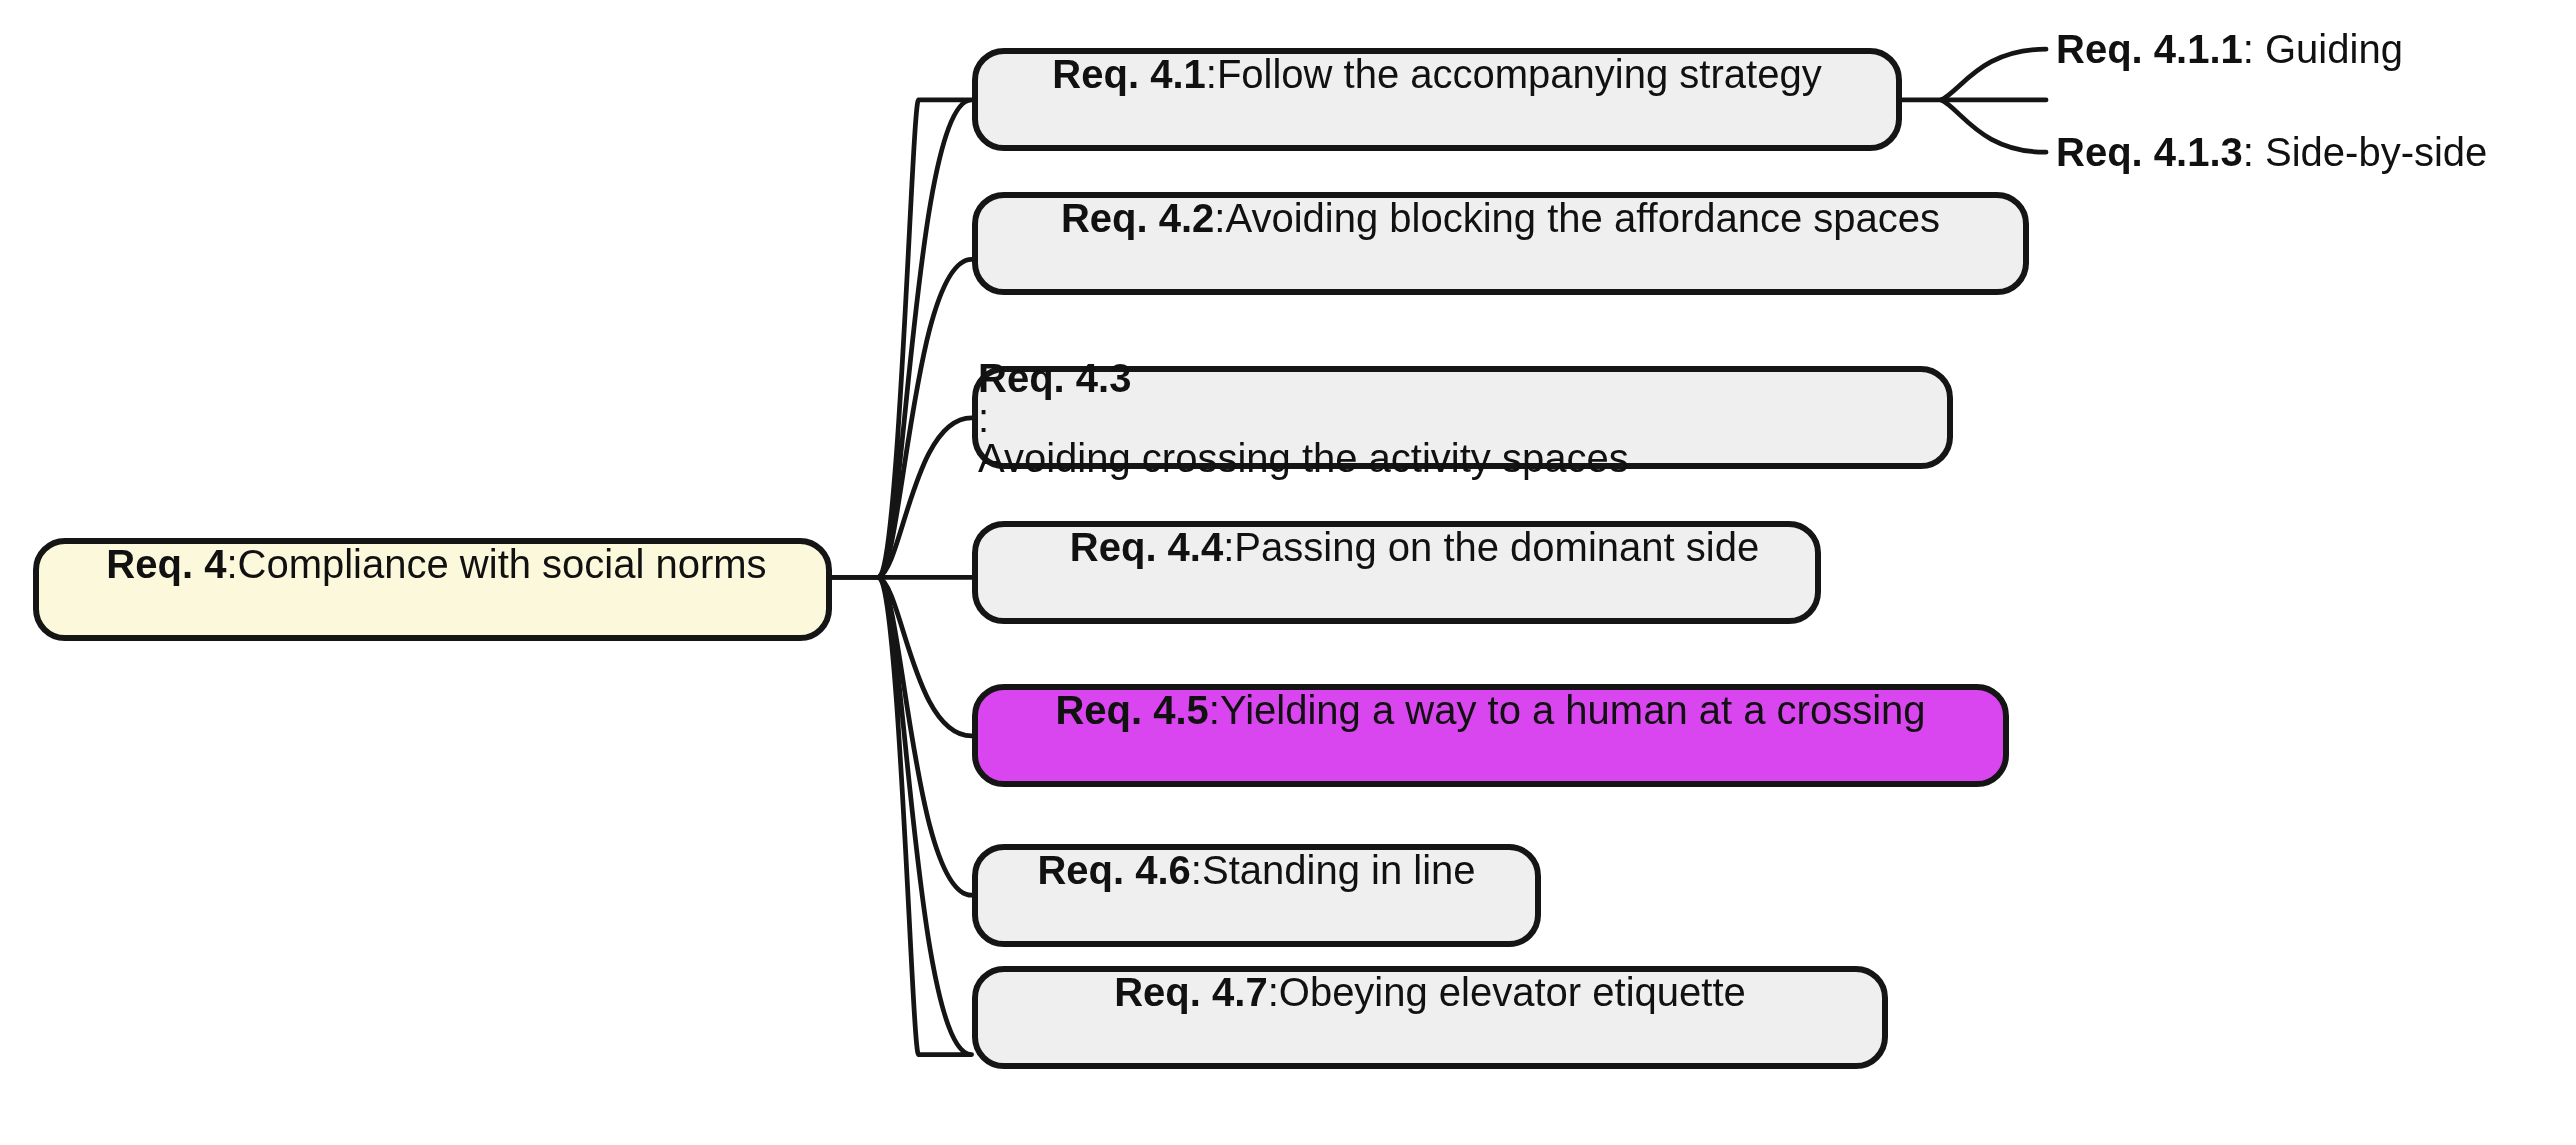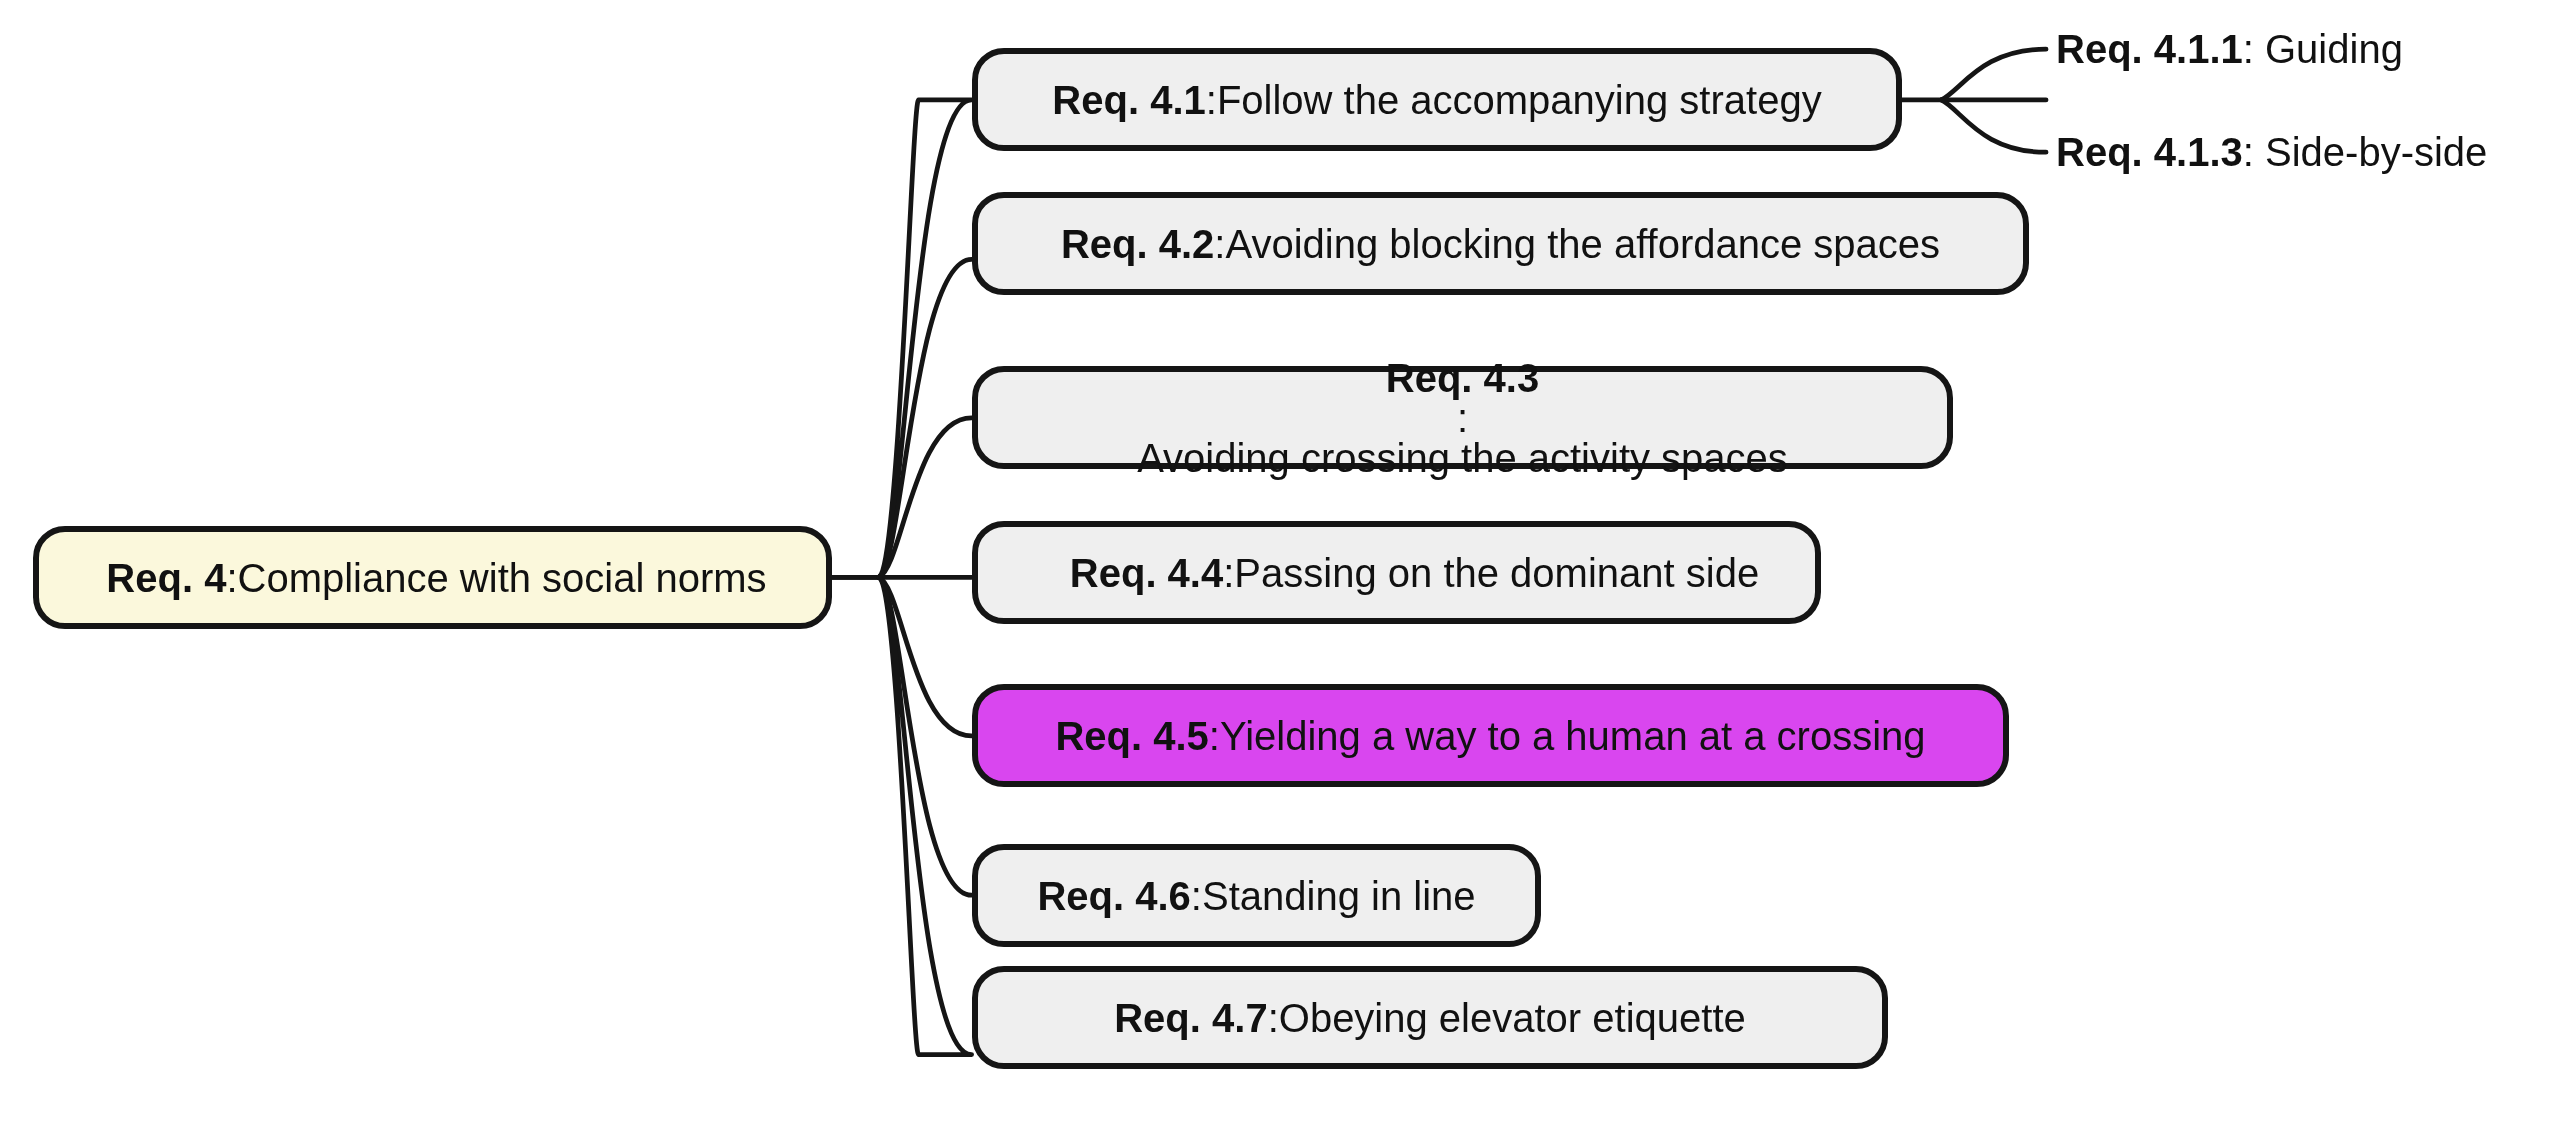--- a/index.html
+++ b/index.html
@@ -23,21 +23,21 @@
     stroke-width: 6;
     stroke-linecap: round;
   }
   .node {
     position: absolute;
     height: 103px;
     box-sizing: border-box;
     border: 6.3px solid #151515;
     border-radius: 32px;
     display: flex;
-    align-items: center;
+    align-items: flex-start;
     justify-content: center;
     white-space: nowrap;
     font-size: 40px;
     line-height: 1;
   }
   .node-root  { background: #FBF8DC; }
   .node-child { background: #EFEFEF; }
   .nid { font-weight: bold; }
   .nsep, .nlabel { font-weight: normal; }
   .leaf {
@@ -65,21 +65,21 @@
     <path d="M 1108 728 C 1138 741 1152 928 1225 928"></path>
     <path d="M 1108 728 C 1138 742 1152 1129 1225 1129"></path>
     <path d="M 1108 728 C 1134 744 1150 1330 1158 1330 L 1225 1330 M 1108 728 C 1140 740 1152 1330 1225 1330"></path>
 
     <path d="M 2398 126 H 2450"></path>
     <path d="M 2448 126 C 2474 113 2498 62 2580 62"></path>
     <path d="M 2448 126 H 2580"></path>
     <path d="M 2448 126 C 2474 139 2498 192 2580 192"></path>
   </svg>
 
-  <div class="node node-root" style="left: 33px; top: 526px; width: 799px; background: rgb(251, 248, 220); padding-left: 8px;">
+  <div class="node node-root" style="left: 33px; top: 538px; width: 799px; background: rgb(251, 248, 220); padding-left: 8px;">
     <span class="nid">Req. 4</span>
       <span class="nsep">: </span>
       <span class="nlabel">Compliance with social norms</span>
   </div>
 
   <div class="node node-child" style="left: 972px; top: 48px; width: 930px; background: rgb(239, 239, 239);">
     <span class="nid">Req. 4.1</span>
       <span class="nsep">: </span>
       <span class="nlabel">Follow the accompanying strategy</span>
   </div>

